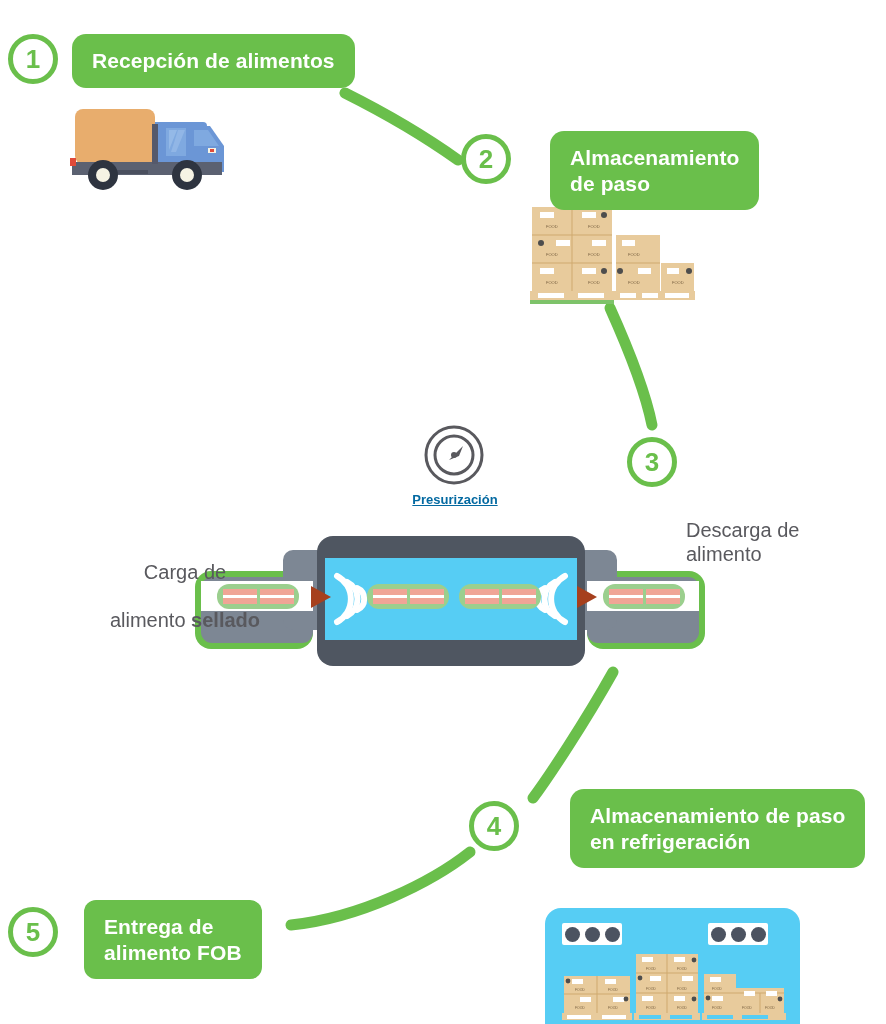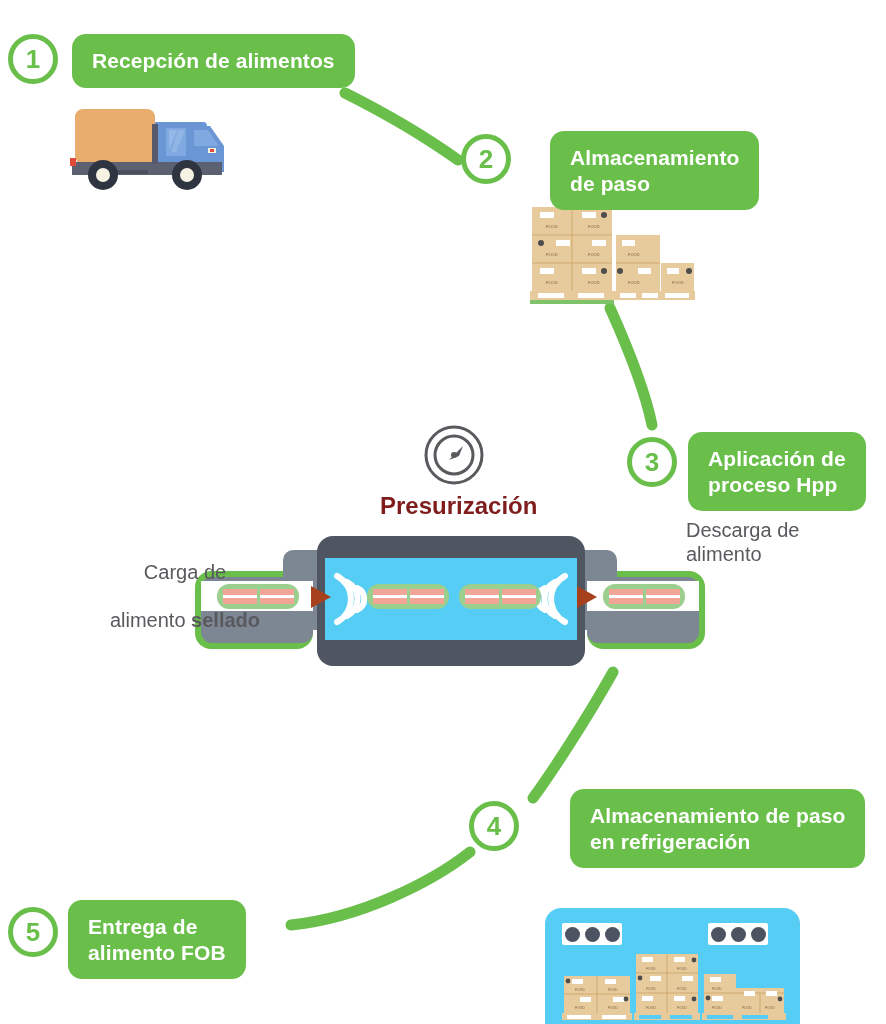--- a/index.html
+++ b/index.html
@@ -47,21 +47,21 @@
   .pallet-group { position:absolute; z-index:4; }
 
   
   #hpp { position:absolute; left:195px; top:528px; width:510px; height:145px; z-index:4; }
   .mach-caption {
     position:absolute; color:#59595e; font-size:20px; line-height:1.2;
     z-index:5; white-space:pre-line;
   }
   #cap-presur {
     left:380px; top:492px; width:150px; text-align:center;
-    font-weight:bold; color:#7f1d1d; font-size:24px;
+    font-weight:bold; color:#0369a1; font-size:13px;text-decoration:underline;
   }
   #gauge { position:absolute; left:423px; top:424px; width:62px; height:62px; z-index:5; }
   #cap-carga { left:90px; top:536px; width:190px; text-align:center; }
   #cap-descarga { left:650px; top:518px; width:185px; text-align:left;margin-left:36px; }
   .bold-inline { font-weight:bold; }
 
   
   #fridge {
     position:absolute; left:545px; top:908px; width:255px; height:116px;
     background:#56cdf4; border-radius:16px 16px 0 0; z-index:4; overflow:hidden;
@@ -169,22 +169,20 @@
       <rect x="131" y="56" width="33" height="28" fill="#e8cb9c"></rect>
       <rect x="137" y="61" width="12" height="6" fill="#ffffff"></rect>
       <text x="142" y="77" fill="#7a6242" font-size="4">FOOD</text>
       <circle cx="159" cy="64" r="3" fill="#4d4d4d"></circle>
       <rect x="130" y="84" width="36" height="9" fill="#e8cb9c"></rect>
       <rect x="135" y="86" width="24" height="5" fill="#ffffff"></rect>
     </g>
   </svg>
 
   <div class="step-num" style="left:627px; top:437px;">3</div>
-  <div class="step-label" style="left:688px; top:432px;">Aplicación de
-proceso Hpp</div>
 
   <svg id="gauge" viewBox="0 0 62 62">
     <circle cx="31" cy="31" r="28" fill="none" stroke="#59595e" stroke-width="3"></circle>
     <circle cx="31" cy="31" r="19" fill="none" stroke="#59595e" stroke-width="3"></circle>
     <path d="M22 40 L40 22 L36 32 L26 36 Z" fill="#59595e"></path>
     <circle cx="31" cy="31" r="3" fill="#59595e"></circle>
   </svg>
   <div class="mach-caption" id="cap-presur">Presurización</div>
 
   <div class="mach-caption" id="cap-carga">
@@ -255,21 +253,21 @@
 
     <path d="M116 58 L136 69 L116 80 Z" fill="#a6401d"></path>
     <path d="M382 58 L402 69 L382 80 Z" fill="#a6401d"></path>
   </svg>
 
   <div class="step-num" style="left:469px; top:801px;">4</div>
   <div class="step-label" style="left:570px; top:789px;">Almacenamiento de paso
 en refrigeración</div>
 
   <div class="step-num" style="left:8px; top:907px;">5</div>
-  <div class="step-label" style="left:68px; top:900px;">Entrega de
+  <div class="step-label" style="left:84px; top:900px;border-radius:12px;">Entrega de
 alimento FOB</div>
 
   <div id="fridge">
     <div class="ac-unit" style="left:17px; top:15px; width:60px; height:22px;">
       <div class="fan"></div>
       <div class="fan"></div>
       <div class="fan"></div>
     </div>
     <div class="ac-unit" style="left:163px; top:15px; width:60px; height:22px;">
       <div class="fan"></div>

